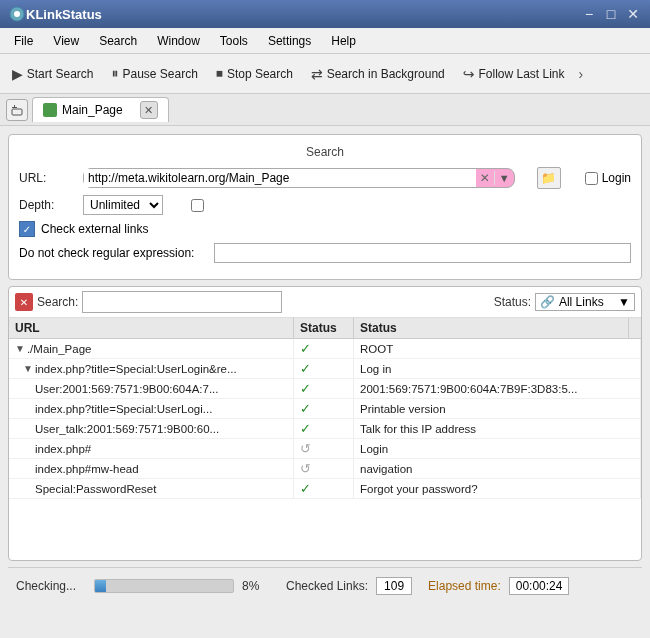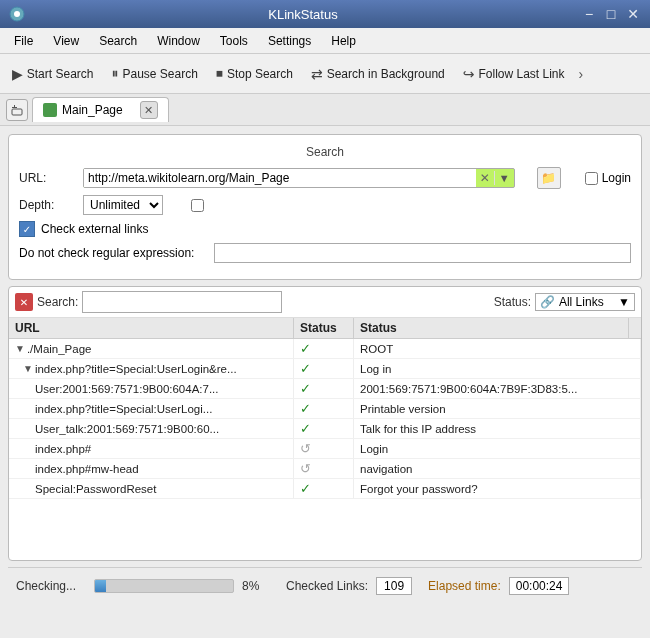--- a/index.html
+++ b/index.html
@@ -25,23 +25,23 @@
     }
     .titlebar-icon {
       width: 18px;
       height: 18px;
       display: flex;
       align-items: center;
       justify-content: center;
     }
     .titlebar-title {
       font-size: 13px;
-      font-weight: 400;
+      font-weight: 700;
       flex: 1;
-      text-align: center;
+      text-align: left;
     }
     .titlebar-controls {
       display: flex;
       gap: 4px;
     }
     .titlebar-btn {
       color: white;
       font-size: 14px;
       cursor: pointer;
       width: 18px;
@@ -189,22 +189,22 @@
     }
     .form-label {
       font-size: 12px;
       min-width: 44px;
       color: #222;
     }
     .url-input-wrapper {
       display: flex;
       flex: 1;
       border: 1px solid #aaa;
-      border-radius: 2px;
-      background: #bef264;
+      border-radius: 8px;
+      background: #f9a8d4;
       align-items: center;
     }
     .url-input {
       flex: 1;
       border: none;
       outline: none;
       font-size: 12px;
       padding: 2px 4px;
     }
     .url-clear-btn {

